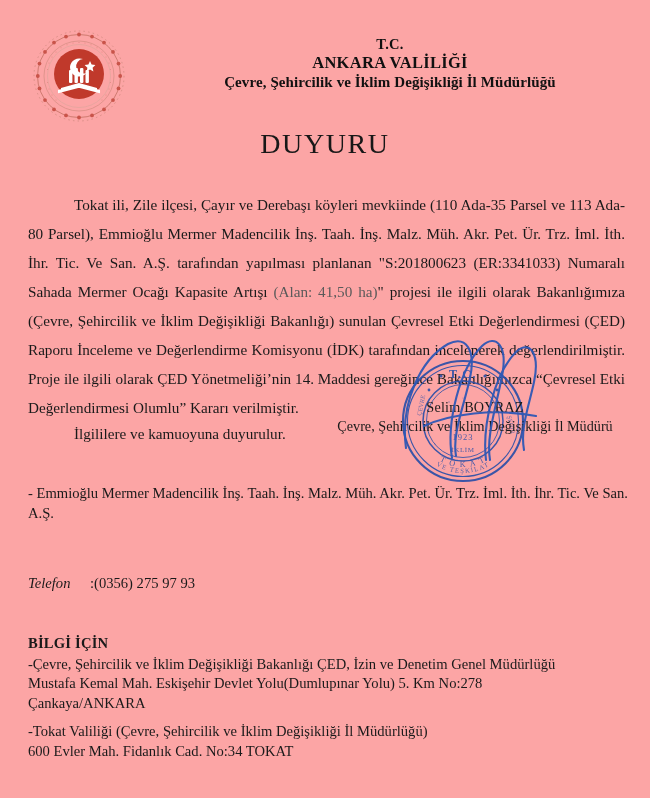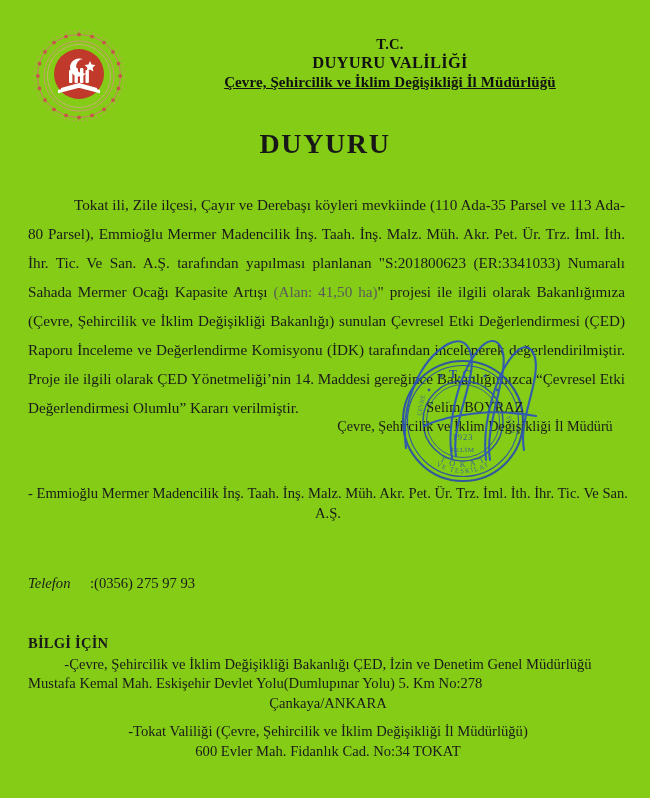--- a/index.html
+++ b/index.html
@@ -8,21 +8,21 @@
     background: #ffffff;
   }
   body {
     font-family: "Liberation Serif", "DejaVu Serif", serif;
     color: #1c1c1c;
   }
   #page {
     position: relative;
     width: 650px;
     height: 798px;
-    background: #84cc16;
+    background: #fca5a5;
     overflow: hidden;
   }
 
   
   .header {
     position: absolute;
     top: 22px;
     left: 0;
     width: 650px;
     height: 90px;
@@ -38,33 +38,32 @@
     position: absolute;
     left: 150px;
     top: 14px;
     width: 480px;
     text-align: center;
     font-weight: bold;
     color: #111;
   }
   .ht-line1 { font-size: 14.5px; line-height: 17px; letter-spacing: .3px; }
   .ht-line2 { font-size: 16.5px; line-height: 20px; letter-spacing: .3px; }
-  .ht-line3 { font-size: 15px;  line-height: 19px; letter-spacing: .1px; text-decoration: underline; }
+  .ht-line3 { font-size: 15px;  line-height: 19px; letter-spacing: .1px; }
 
   
   .doc-title {
     position: absolute;
     top: 128px;
     left: 0;
     width: 650px;
     text-align: center;
     font-size: 28px;
     letter-spacing: 1.6px;
     color: #171717;
-    font-weight: bold;
   }
 
   
   .body-block {
     position: absolute;
     left: 28px;
     top: 190px;
     width: 597px;
   }
   .para {
@@ -126,21 +125,21 @@
     font-size: 14.6px;
     line-height: 19.5px;
     color: #1a1a1a;
   }
   .sec-head {
     font-weight: bold;
     font-size: 14.6px;
     letter-spacing: .2px;
     margin-bottom: 1px;
   }
-  .sec-line { margin: 0; text-align: center; }
+  .sec-line { margin: 0; }
   .sec-just {
     text-align: justify;
     text-justify: inter-word;
     margin: 0;
   }
   .s-owner   { top: 484px; }
   .s-contact { top: 574px; }
   .s-info    { top: 634px; }
   .s-gov     { top: 722px; }
 
@@ -227,29 +226,30 @@
           <rect x="53" y="40" width="3.4" height="15" rx="1.1"></rect>
           <rect x="58.5" y="42" width="3.4" height="13" rx="1.1"></rect>
         </g>
 
         <path d="M31 64.5 L52 59 L73 64.5" fill="none" stroke="#ffffff" stroke-width="1.4"></path>
       </svg>
     </div>
 
     <div class="header-titles">
       <div class="ht-line1">T.C.</div>
-      <div class="ht-line2">DUYURU VALİLİĞİ</div>
+      <div class="ht-line2">ANKARA VALİLİĞİ</div>
       <div class="ht-line3">Çevre, Şehircilik ve İklim Değişikliği İl Müdürlüğü</div>
     </div>
   </div>
 
   <div class="doc-title">DUYURU</div>
 
   <div class="body-block">
     <p class="para"><span>Tokat ili, Zile ilçesi, Çayır ve Derebaşı köyleri mevkiinde (110 Ada-35 Parsel ve 113 Ada-80 Parsel), Emmioğlu Mermer Madencilik İnş. Taah. İnş. Malz. Müh. Akr. Pet. Ür. Trz. İml. İth. İhr. Tic. Ve San. A.Ş. tarafından yapılması planlanan "S:201800623 (ER:3341033) Numaralı Sahada Mermer Ocağı Kapasite Artışı </span><span class="faint">(Alan: 41,50 ha)</span><span>" projesi ile ilgili olarak Bakanlığımıza (Çevre, Şehircilik ve İklim Değişikliği Bakanlığı) sunulan Çevresel Etki Değerlendirmesi (ÇED) Raporu İnceleme ve Değerlendirme Komisyonu (İDK) tarafından incelenerek değerlendirilmiştir. Proje ile ilgili olarak ÇED Yönetmeliği’nin 14. Maddesi gereğince Bakanlığımızca “Çevresel Etki Değerlendirmesi Olumlu” Kararı verilmiştir.</span></p>
+    <p class="para2">İlgililere ve kamuoyuna duyurulur.</p>
   </div>
 
   <div class="stamp-wrap">
     <svg width="130" height="132" viewBox="0 0 130 132">
       <g stroke="#2b4fa8" fill="none" opacity="0.92">
         <circle cx="64" cy="65" r="60" stroke-width="2.1"></circle>
         <circle cx="64" cy="65" r="55.5" stroke-width="1.1"></circle>
         <circle cx="64" cy="65" r="40" stroke-width="1.5"></circle>
         <circle cx="64" cy="65" r="36.5" stroke-width="0.9"></circle>
       </g>

